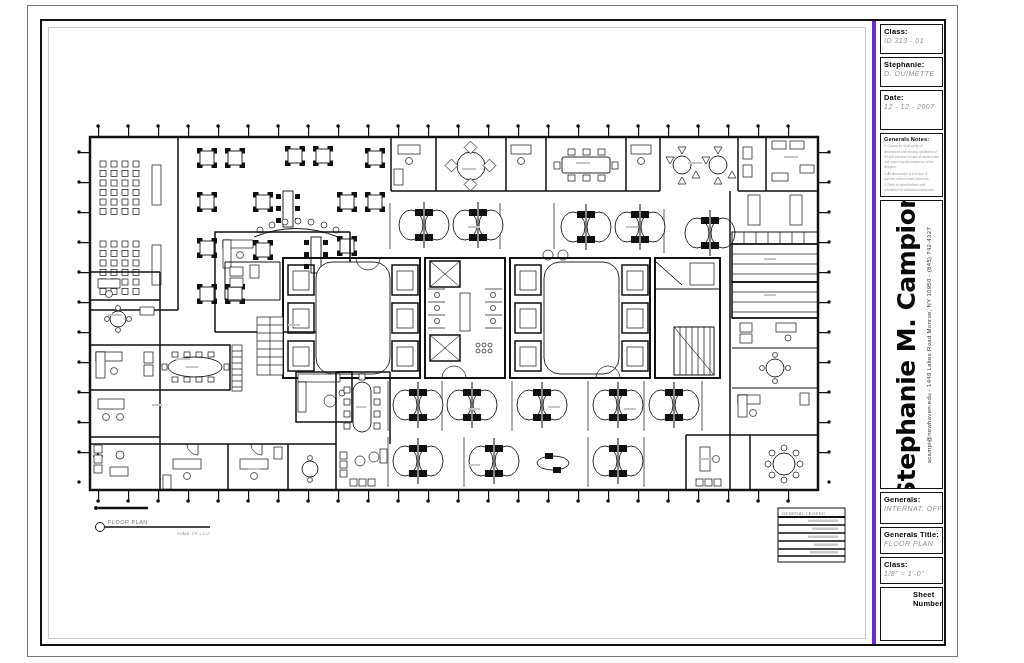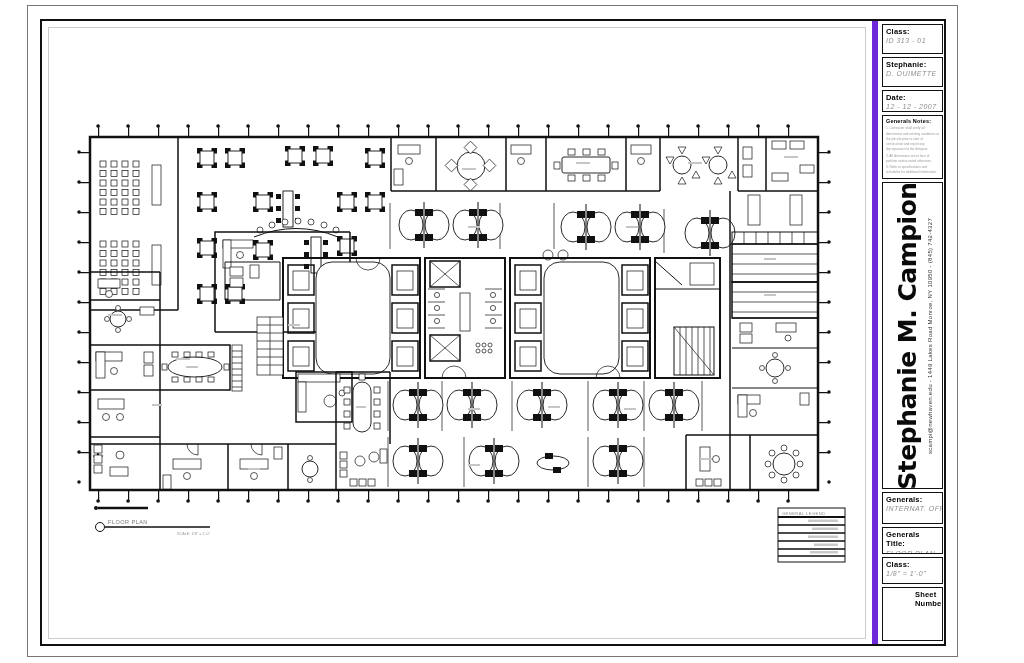--- a/index.html
+++ b/index.html
@@ -4,21 +4,21 @@
 <style>
   * { margin:0; padding:0; box-sizing:border-box; }
   html,body { width:1024px; height:663px; background:#fff; font-family:"Liberation Sans", sans-serif; overflow:hidden; }
   .page { position:relative; width:1024px; height:663px; background:#fff; }
   .outer-border { position:absolute; left:27px; top:5px; width:931px; height:652px; border:1px solid #777; }
   .main-border { position:absolute; left:40px; top:19px; width:906px; height:627px; border:2px solid #111; background:#fff; }
   .plan-svg { position:absolute; left:48px; top:27px; }
 
   
   .titleblock { position:absolute; left:872px; top:21px; width:74px; height:623px;
-    display:flex; flex-direction:column; gap:3px; padding:3px 3px 3px 4px; border-left:6px solid #6d28d9; }
+    display:flex; flex-direction:column; gap:3px; padding:3px 3px 3px 4px; border-left:4px solid #6d28d9; }
   .tb-box { border:1.5px solid #111; background:#fff; padding:2px 3px; flex:none; overflow:hidden; }
   .tb-label { font-size:7.5px; font-weight:bold; color:#000; letter-spacing:0.2px; line-height:1.25; }
   .tb-value { font-size:7px; font-style:italic; color:#8e8e8e; letter-spacing:0.5px; line-height:1.4; white-space:nowrap; }
   .tb-notes { height:64px; }
   .tb-notes .tb-label { font-size:5.5px; }
   .note { font-size:3.2px; color:#9a9a9a; line-height:1.6; margin-top:1.5px; }
   .tb-name { flex:1 1 auto; position:relative; }
   .name-rot { position:absolute; left:50%; top:50%; width:300px; height:62px;
     transform:translate(-50%,-50%) rotate(-90deg); display:flex; flex-direction:column;
     align-items:center; justify-content:center; gap:5px; }
@@ -485,21 +485,21 @@
 
   <div class="titleblock">
     <div class="tb-box" style="height:30px">
       <div class="tb-label">Class:</div>
       <div class="tb-value">ID 313 - 01</div>
     </div>
     <div class="tb-box" style="height:30px">
       <div class="tb-label">Stephanie:</div>
       <div class="tb-value">D. OUIMETTE</div>
     </div>
-    <div class="tb-box" style="height:22px">
+    <div class="tb-box" style="height:40px">
       <div class="tb-label">Date:</div>
       <div class="tb-value">12 - 12 - 2007</div>
     </div>
     <div class="tb-box tb-notes">
       <div class="tb-label">Generals Notes:</div>
       <div class="note">1. Contractor shall verify all dimensions and existing conditions at the job site prior to start of construction and report any discrepancies to the designer.</div>
       <div class="note">2. All dimensions are to face of partition unless noted otherwise.</div>
       <div class="note">3. Refer to specifications and schedules for additional information.</div>
     </div>
     <div class="tb-box tb-name">

